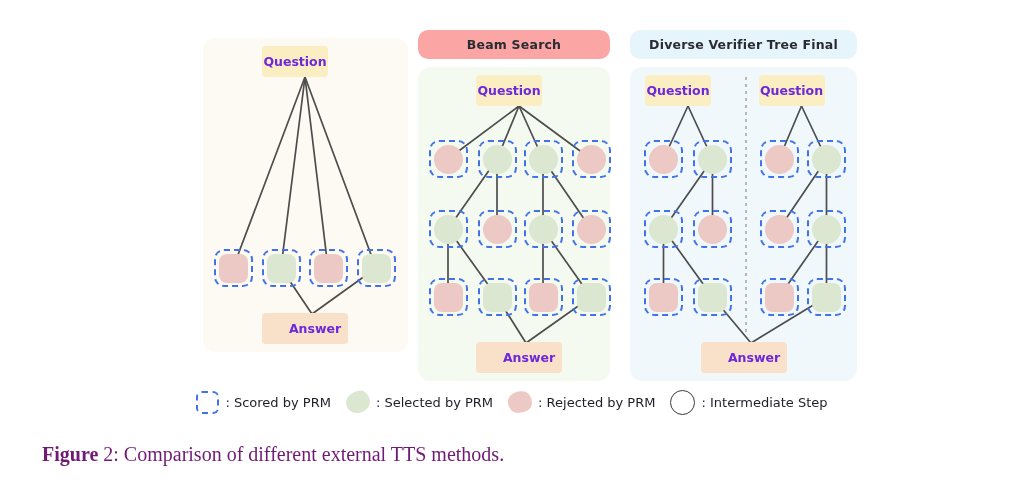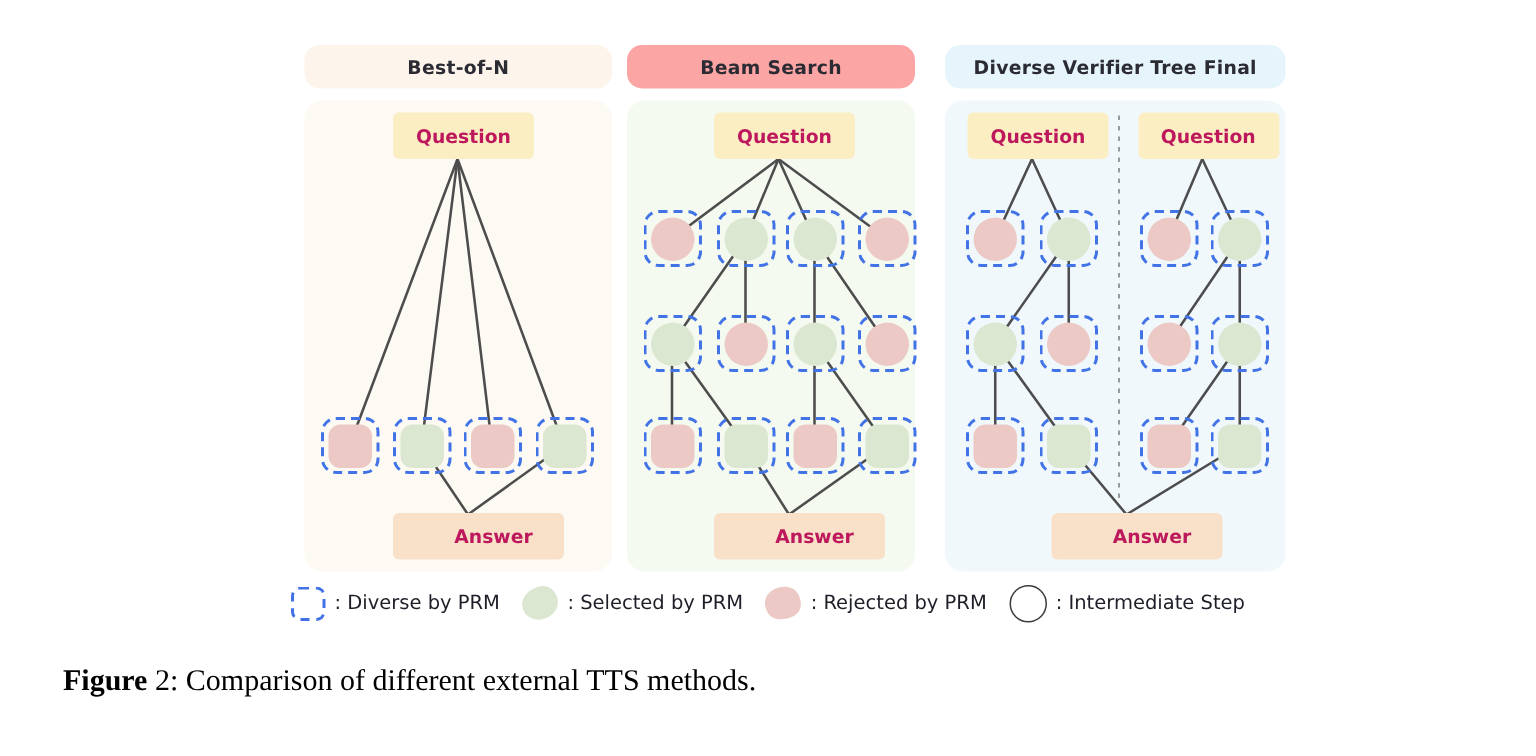--- a/index.html
+++ b/index.html
@@ -4,22 +4,22 @@
 <style>
   html,body{margin:0;padding:0;}
   body{width:1024px;height:504px;background:#ffffff;overflow:hidden;position:relative;
        font-family:"DejaVu Sans",sans-serif;}
   #figure{position:absolute;inset:0;}
   .panel{position:absolute;top:30px;}
   .pill{height:29px;border-radius:10px;display:flex;align-items:center;justify-content:center;
         font-size:12.5px;font-weight:bold;color:#2b2b33;letter-spacing:.2px;}
   .body{position:relative;margin-top:8px;height:314px;border-radius:12px;}
   .body svg{position:absolute;left:0;top:0;}
-  .qa-box{position:absolute;width:94px;height:31px;border-radius:4px;display:flex;align-items:center;
-          justify-content:center;font-size:12.5px;font-weight:bold;color:#be185d;}
+  .qa-box{position:absolute;width:66px;height:31px;border-radius:4px;display:flex;align-items:center;
+          justify-content:center;font-size:12.5px;font-weight:bold;color:#6d28d9;}
   .q-box{background:var(--q-bg);}
   .a-box{background:var(--a-bg);padding-left:20px;}
   .nodebox{position:absolute;width:39px;height:38px;border:2px dashed var(--scored-blue);
            border-radius:10px;box-sizing:border-box;display:flex;align-items:center;justify-content:center;}
   .shape{width:29px;height:29px;}
   .shape.circle{border-radius:50%;}
   .shape.square{border-radius:8px;}
   .shape.selected{background:var(--sel-fill);}
   .shape.rejected{background:var(--rej-fill);}
   
@@ -27,29 +27,28 @@
           justify-content:center;gap:15px;}
   .lg-item{display:flex;align-items:center;gap:6px;font-size:13px;color:#1e1e28;}
   .lg-scored{width:19px;height:19px;border:2px dashed var(--scored-blue);border-radius:6px;box-sizing:content-box;}
   .lg-blob{width:24px;height:22px;display:inline-block;}
   .lg-blob.green{background:var(--sel-fill);border-radius:62% 38% 55% 45% / 52% 50% 50% 48%;transform:rotate(-8deg);}
   .lg-blob.pink{background:var(--rej-fill);border-radius:58% 42% 60% 40% / 50% 55% 45% 50%;transform:rotate(6deg);}
   .lg-circle{width:25px;height:25px;border:1.6px solid #3c3c3c;border-radius:50%;background:#fff;box-sizing:border-box;}
   .lg-square{width:24px;height:24px;border:1.6px solid #3c3c3c;border-radius:7px;background:#fff;box-sizing:border-box;}
   
   #caption{position:absolute;top:443px;left:42px;font-family:"Liberation Serif",serif;
-           font-size:20px;color:#000000;}
+           font-size:20px;color:#701a75;}
   #caption .cap-bold{font-weight:bold;}
 </style>
 </head>
 <body>
 
 <div id="figure">
     <div class="panel" style="left: 203px; width: 205px;">
-      <div class="pill" style="background: rgb(253, 244, 236);">Best-of-N</div>
       <div class="body" style="background: rgb(253, 249, 243);">
         <svg width="205" height="314">
           <line x1="102" y1="39" x2="30" y2="230" stroke="#4d4d4d" stroke-width="1.7" stroke-linecap="round"></line>
           <line x1="102" y1="39" x2="78" y2="230" stroke="#4d4d4d" stroke-width="1.7" stroke-linecap="round"></line>
           <line x1="102" y1="39" x2="125" y2="230" stroke="#4d4d4d" stroke-width="1.7" stroke-linecap="round"></line>
           <line x1="102" y1="39" x2="173" y2="230" stroke="#4d4d4d" stroke-width="1.7" stroke-linecap="round"></line>
           <line x1="78" y1="230" x2="109" y2="276" stroke="#4d4d4d" stroke-width="1.7" stroke-linecap="round"></line>
           <line x1="173" y1="230" x2="109" y2="276" stroke="#4d4d4d" stroke-width="1.7" stroke-linecap="round"></line>
         </svg>
         <div class="qa-box q-box" style="left: 59px; top: 8px;">Question</div>
@@ -186,21 +185,21 @@
           <div class="shape square selected"></div>
         </div>
         <div class="qa-box a-box" style="left: 71px; top: 275px;">Answer</div>
       </div>
     </div>
   </div>
 
 <div id="legend">
   <div class="lg-item">
     <span class="lg-scored"></span>
-    <span>: Diverse by PRM</span>
+    <span>: Scored by PRM</span>
   </div>
   <div class="lg-item">
     <span class="lg-blob green"></span>
     <span>: Selected by PRM</span>
   </div>
   <div class="lg-item">
     <span class="lg-blob pink"></span>
     <span>: Rejected by PRM</span>
   </div>
   <div class="lg-item">

